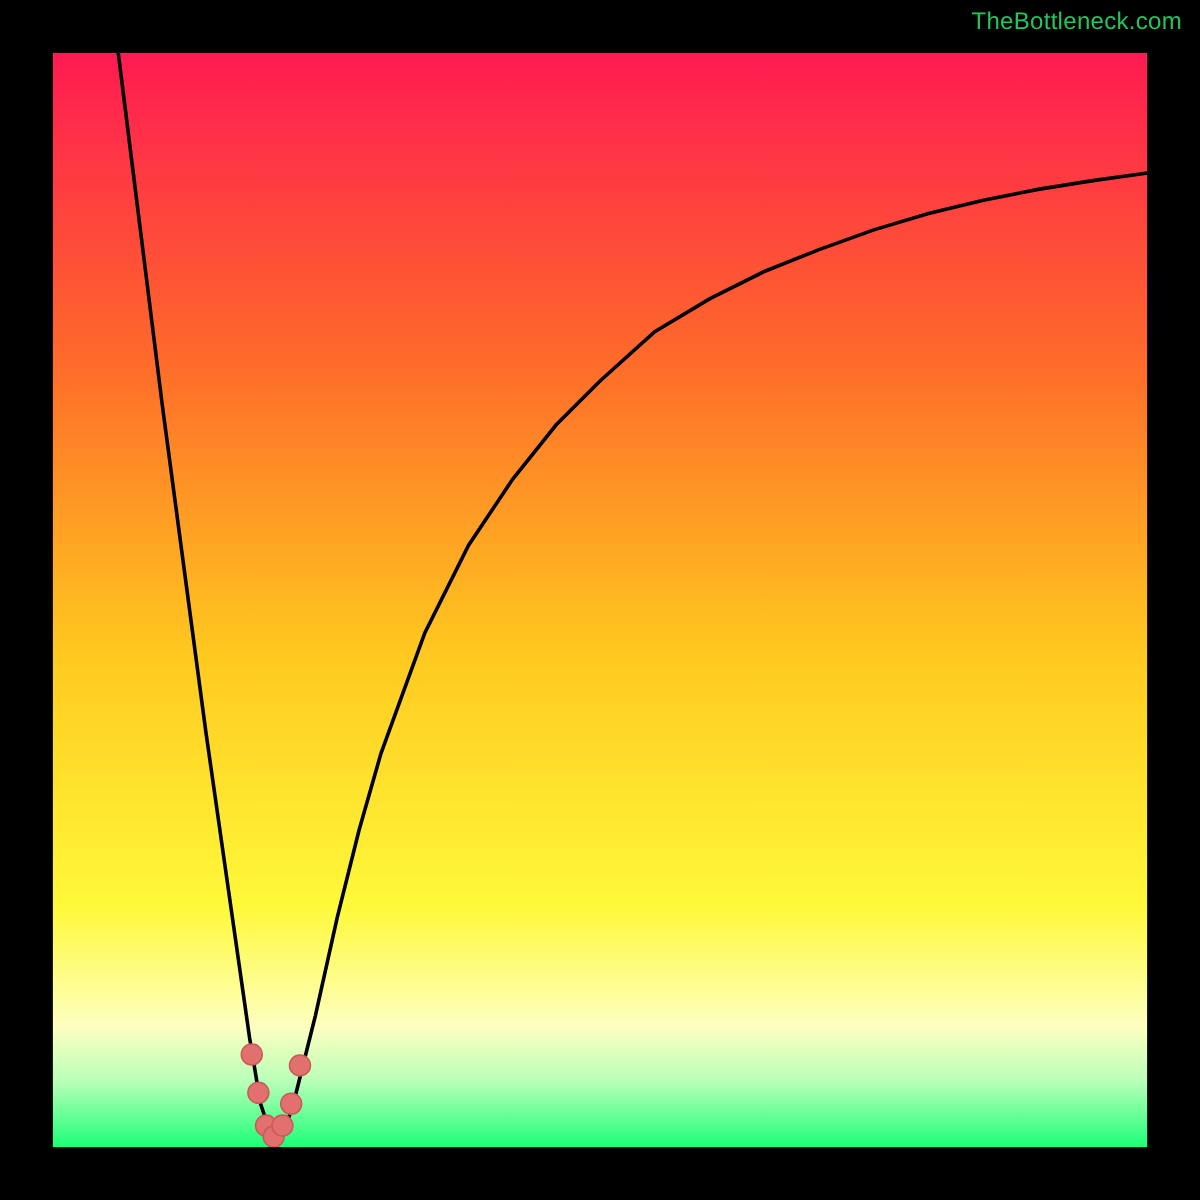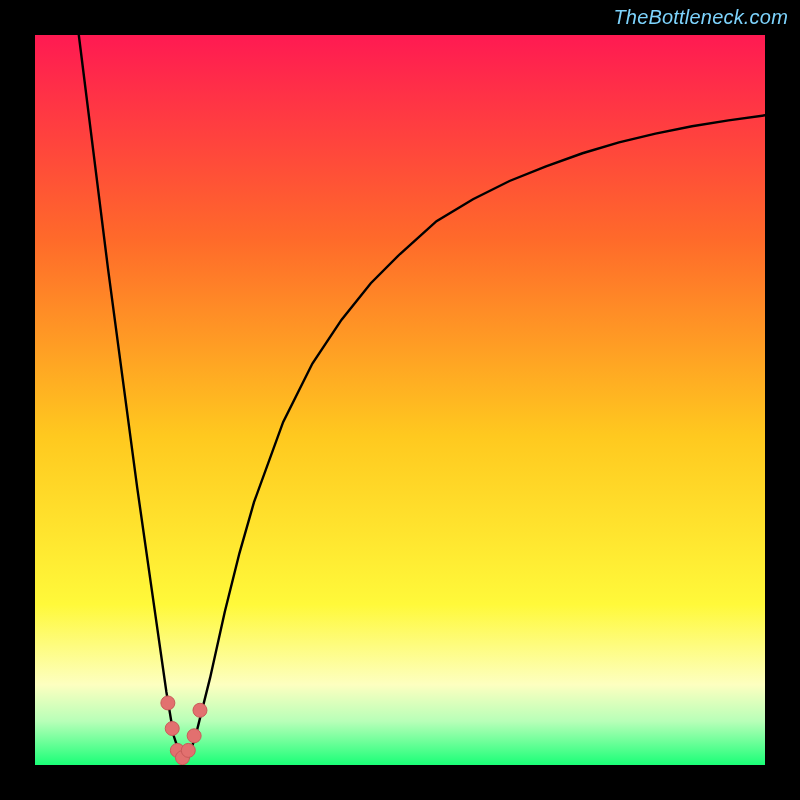--- a/index.html
+++ b/index.html
@@ -24,26 +24,25 @@
     left: 35px;
     top: 35px;
     width: 730px;
     height: 730px;
     overflow: hidden;
   }
   .watermark {
     position: absolute;
     top: 6px;
     right: 12px;
-    color: #7dd3fc;
-    font-size: 20px;
+    color: #22c55e;
+    font-size: 16px;
     letter-spacing: 0.2px;
     font-weight: 400;
     user-select: none;
-    font-style: italic;
   }
   svg { display: block; }
 </style>
 </head>
 <body>
 
 <div class="frame">
 
   <div class="watermark">TheBottleneck.com</div>
 

